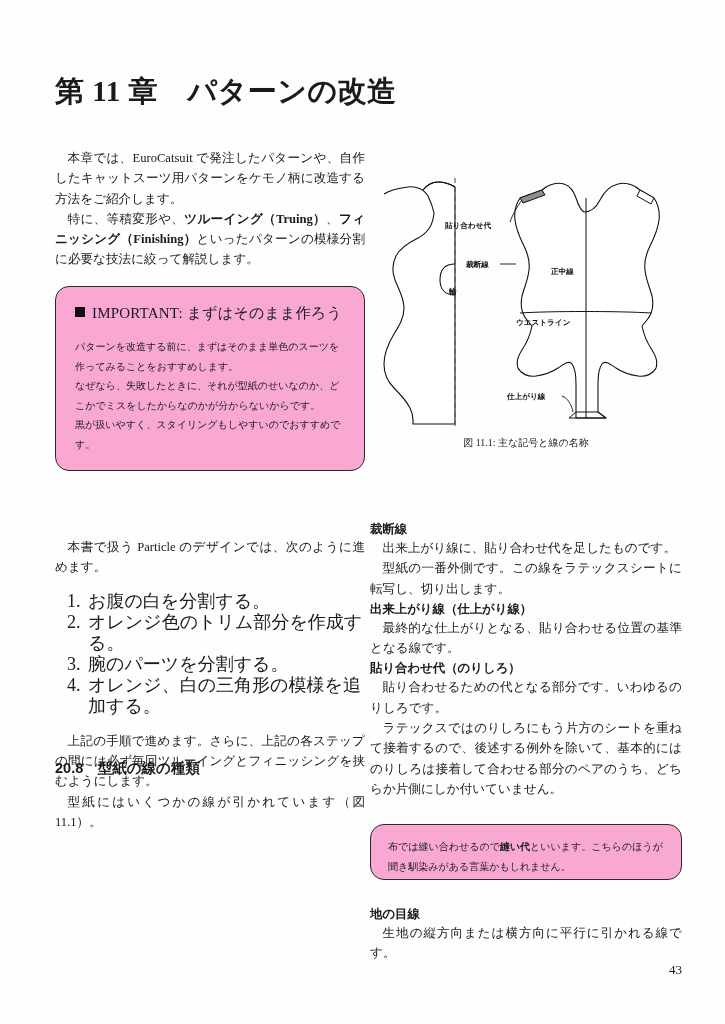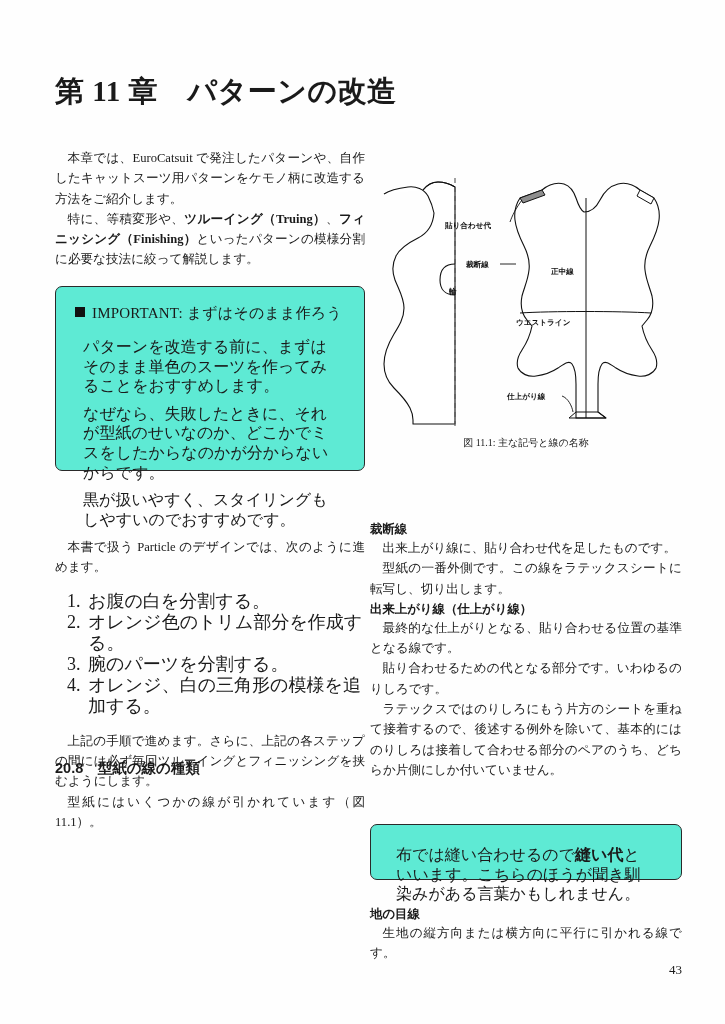--- a/index.html
+++ b/index.html
@@ -53,41 +53,41 @@
     text-align: justify;
     text-indent: 1em;
     font-family: "Liberation Serif", "DejaVu Serif", serif;
   }
 
   .bold-inline { font-weight: bold; }
 
   
   .callout {
     border: 1.1px solid #2a2a2a;
-    border-radius: 7px;
+    border-radius: 14px;
     box-sizing: border-box;
-    background: #5eead4;
+    background: #f9a8d4;
   }
   .callout-title {
     font-size: 15px;
     letter-spacing: 0.2px;
     margin-bottom: 14px;
     white-space: nowrap;
   }
   .sqbullet {
     display: inline-block;
     width: 10px;
     height: 10px;
     background: #111;
     margin-right: 7px;
     vertical-align: 1px;
   }
   .callout p {
-    margin: 8px;
-    font-size: 16px;
+    margin: 0;
+    font-size: 10px;
     line-height: 19.6px;
     text-indent: 0;
   }
 
   
   .section-head {
     font-weight: bold;
     font-size: 14.5px;
     font-family: "Liberation Sans", "DejaVu Sans", sans-serif;
     white-space: pre;
@@ -268,20 +268,21 @@
 
   <div class="col-right" style="top:521px;">
 
     <div class="subhead">裁断線</div>
     <p class="body">出来上がり線に、貼り合わせ代を足したものです。</p>
     <p class="body">型紙の一番外側です。この線をラテックスシートに転写し、切り出します。</p>
 
     <div class="subhead" style="margin-top:2px;">出来上がり線（仕上がり線）</div>
     <p class="body">最終的な仕上がりとなる、貼り合わせる位置の基準となる線です。</p>
 
+    <div class="subhead" style="margin-top:2px;">貼り合わせ代（のりしろ）</div>
     <p class="body">貼り合わせるための代となる部分です。いわゆるのりしろです。</p>
     <p class="body">ラテックスではのりしろにもう片方のシートを重ねて接着するので、後述する例外を除いて、基本的にはのりしろは接着して合わせる部分のペアのうち、どちらか片側にしか付いていません。</p>
   </div>
 
   <div class="callout col-right" style="top:824px; height:56px; padding:12px 17px 0 17px;">
     <p><span>布では縫い合わせるので</span><span class="bold-inline">縫い代</span><span>といいます。こちらのほうが聞き馴染みがある言葉かもしれません。</span></p>
   </div>
 
   <div class="col-right" style="top:906px;">
     <div class="subhead">地の目線</div>

